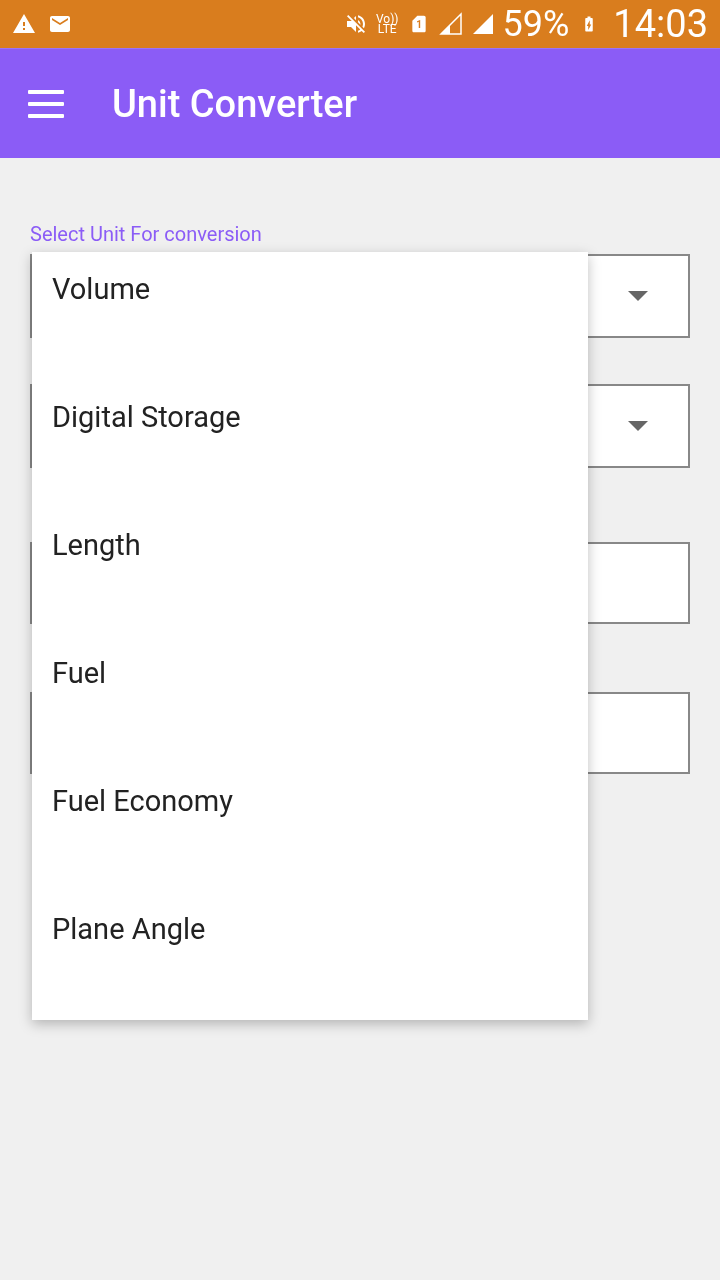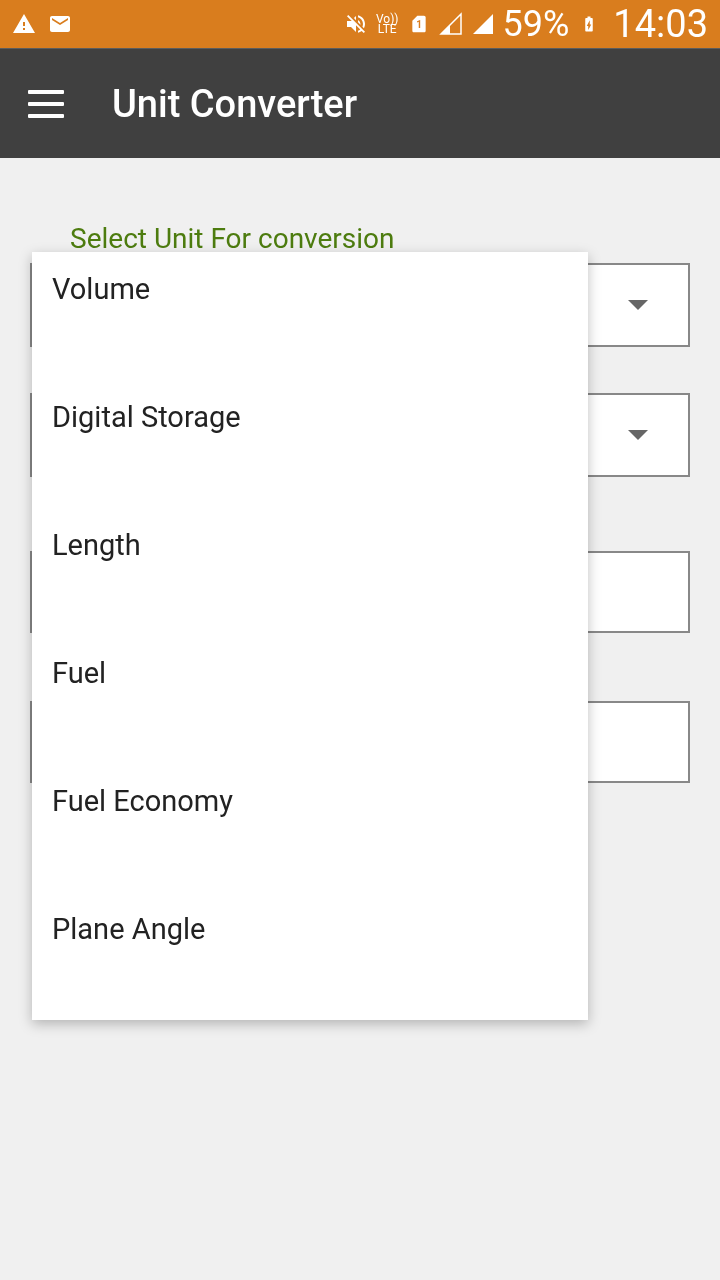--- a/index.html
+++ b/index.html
@@ -38,21 +38,21 @@
     }
     .status-icon {
       width: 24px;
       height: 24px;
       display: inline-flex;
       align-items: center;
       justify-content: center;
     }
     .app-bar {
       height: 110px;
-      background: #404040;
+      background: #8b5cf6;
       display: flex;
       align-items: center;
       padding-left: 28px;
       gap: 48px;
       border-top: 1px solid rgba(255,255,255,0.15);
     }
     .hamburger {
       width: 36px;
       height: 28px;
       display: flex;
@@ -68,24 +68,23 @@
     }
     .app-title {
       color: white;
       font-size: 38px;
       font-weight: 500;
     }
     .content {
       padding: 64px 30px 0 30px;
     }
     .section-label {
-      font-size: 28px;
-      color: #4d7c0f;
+      font-size: 20px;
+      color: #8b5cf6;
       margin-bottom: 8px;
-      margin-left: 40px;
     }
     .dropdown-field {
       height: 84px;
       border: 2px solid #888;
       background: white;
       display: flex;
       align-items: center;
       justify-content: flex-end;
       padding-right: 40px;
       margin-bottom: 46px;

